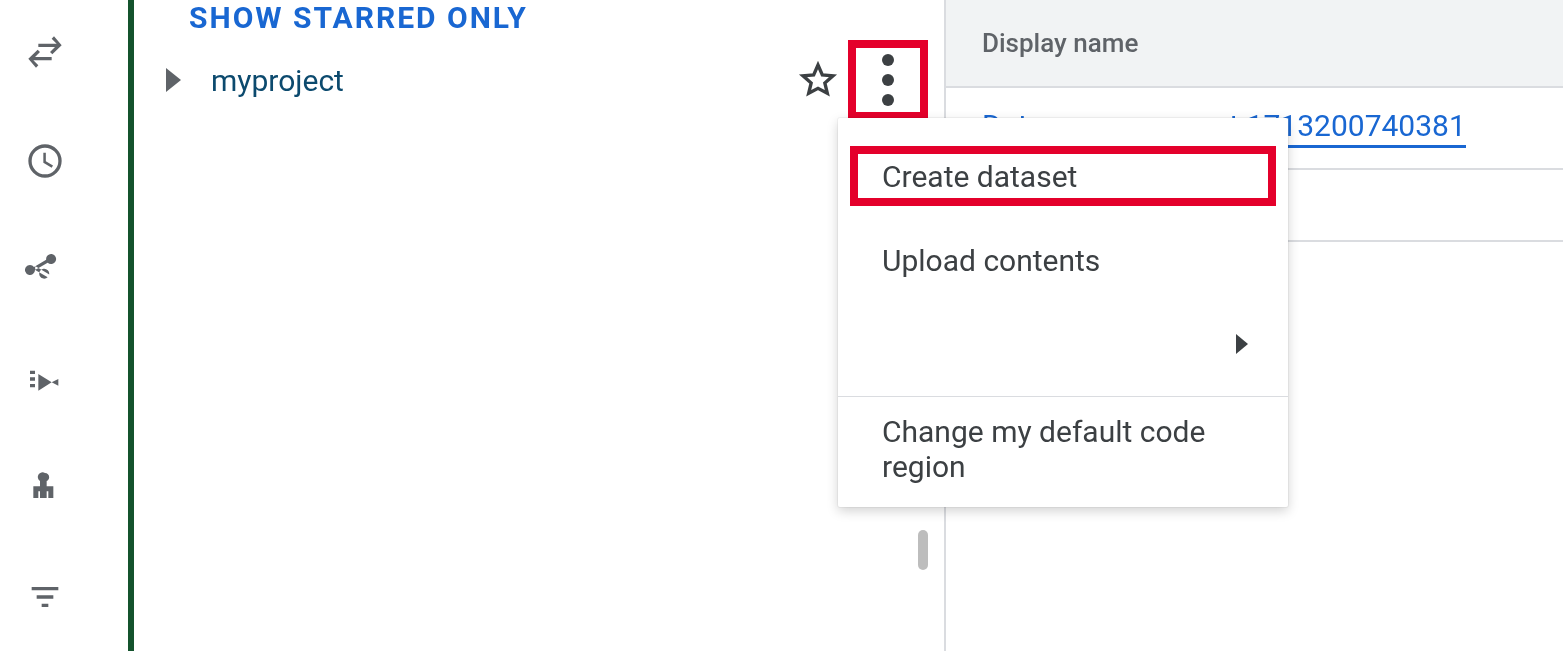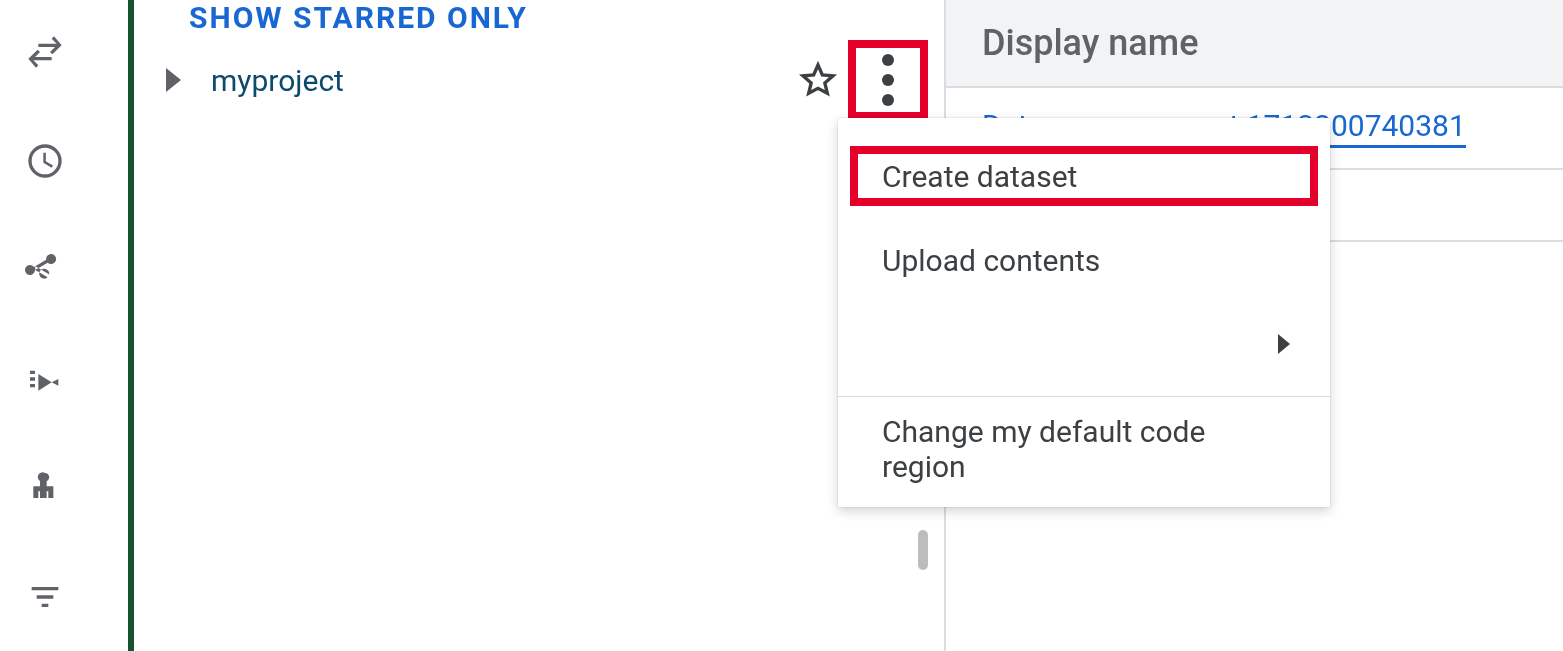--- a/index.html
+++ b/index.html
@@ -105,21 +105,21 @@
     height: 651px;
     border-left: 2px solid #dadce0;
   }
   .header-row {
     background: #f1f3f4;
     border-bottom: 2px solid #dadce0;
     height: 88px;
     display: flex;
     align-items: center;
     padding-left: 36px;
-    font-size: 36px;
+    font-size: 26px;
     color: #5f6368;
     font-weight: 500;
   }
   .link-row {
     height: 82px;
     display:flex;
     align-items:center;
     padding-left:36px;
     border-bottom: 2px solid #dadce0;
     white-space: nowrap;
@@ -130,21 +130,21 @@
     border-bottom: 3px solid #1967d2;
     font-size: 30px;
     padding-bottom: 2px;
   }
 
   
   .context-menu {
     position: absolute;
     left: 838px;
     top: 118px;
-    width: 492px;
+    width: 450px;
     background: #fff;
     box-shadow: 0 4px 12px rgba(0,0,0,0.18), 0 0 0 1px rgba(0,0,0,0.04);
     border-radius: 2px;
     padding: 16px 0;
     z-index: 10;
   }
   .menu-item {
     display: flex;
     align-items: center;
     height: 84px;

